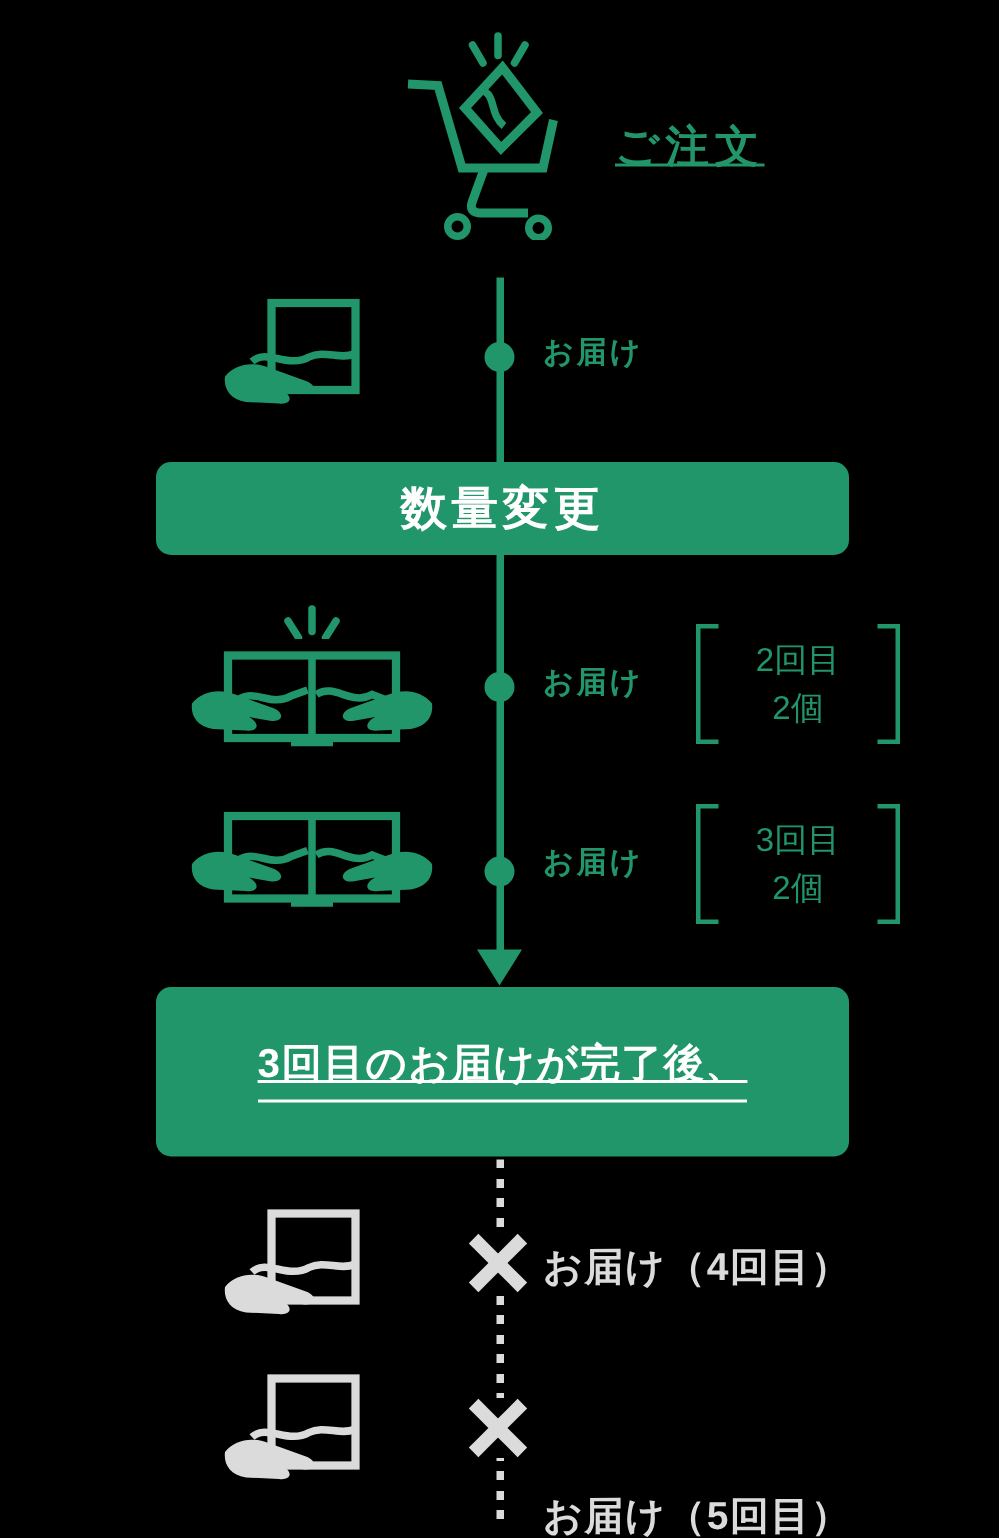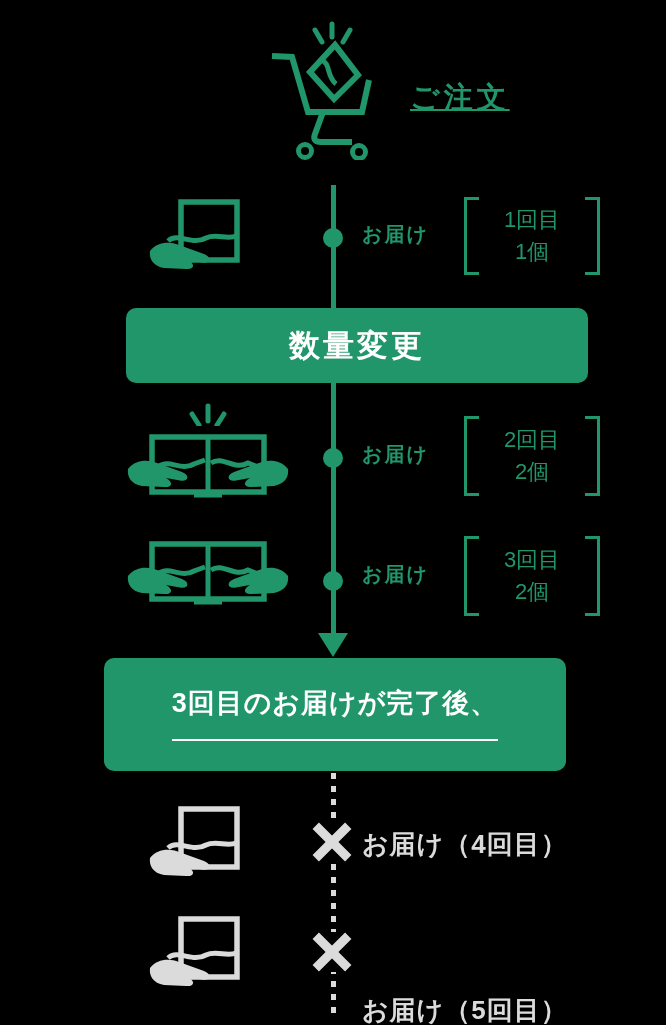--- a/index.html
+++ b/index.html
@@ -33,23 +33,23 @@
   .bracket{left:464px;width:136px;display:flex;align-items:center;justify-content:center;}
   .bracket::before,.bracket::after{content:"";position:absolute;top:0;bottom:0;width:12px;}
   .bracket::before{left:0;border:3px solid var(--green);border-right:none;}
   .bracket::after{right:0;border:3px solid var(--green);border-left:none;}
   .bracket-text{text-align:center;font-size:22px;line-height:32px;color:var(--green);}
 
   
   .banner{left:104px;width:462px;background:var(--green);border-radius:10px;
     color:var(--white);font-weight:bold;display:flex;flex-direction:column;
     align-items:center;justify-content:center;}
-  .banner-1{top:308px;height:75px;font-size:31px;letter-spacing:3px;margin-left:22px;}
+  .banner-1{top:308px;height:62px;font-size:31px;letter-spacing:3px;}
   .banner-2{top:658px;height:113px;font-size:27px;letter-spacing:1px;line-height:40px;}
-  .banner-2 .u{border-bottom:2px solid var(--white);padding-bottom:16px;margin-bottom:6px;display:inline-block;}
+  .banner-2 .u{border-bottom:2px solid var(--white);padding-bottom:4px;margin-bottom:6px;display:inline-block;text-decoration:underline;}
 
   
   .cross{width:40px;height:40px;background:var(--bg);left:312px;}
   .cross::before,.cross::after{content:"";position:absolute;left:50%;top:50%;
     width:46px;height:9px;background:var(--gray);}
   .cross::before{transform:translate(-50%,-50%) rotate(45deg);}
   .cross::after{transform:translate(-50%,-50%) rotate(-45deg);}
 
   svg{display:block;}
   .sprite{position:absolute;width:0;height:0;overflow:hidden;}
@@ -99,26 +99,20 @@
 
   <svg class="abs" style="left:266px;top:20px;color:var(--green)" width="106" height="140">
       <use href="#cart"></use>
     </svg>
   <div class="abs order-label">ご注文</div>
 
   <svg class="abs" style="left:148px;top:199px;color:var(--green)" width="92" height="72">
       <use href="#handbox"></use>
     </svg>
   <div class="abs row-label" style="top:221px">お届け</div>
-  <div class="abs bracket" style="top:197px;height:78px">
-    <div class="bracket-text">
-      <div>1回目</div>
-      <div>1個</div>
-    </div>
-  </div>
 
   <div class="abs banner banner-1">
     <span>数量変更</span>
   </div>
 
   <svg class="abs" style="left:126px;top:392px;color:var(--green)" width="164" height="106" viewBox="0 0 164 106">
     <use href="#sparkle" x="60" y="6" width="44" height="28"></use>
     <use href="#pair-core" y="42" width="164" height="64"></use>
   </svg>
   <div class="abs row-label" style="top:441px">お届け</div>

